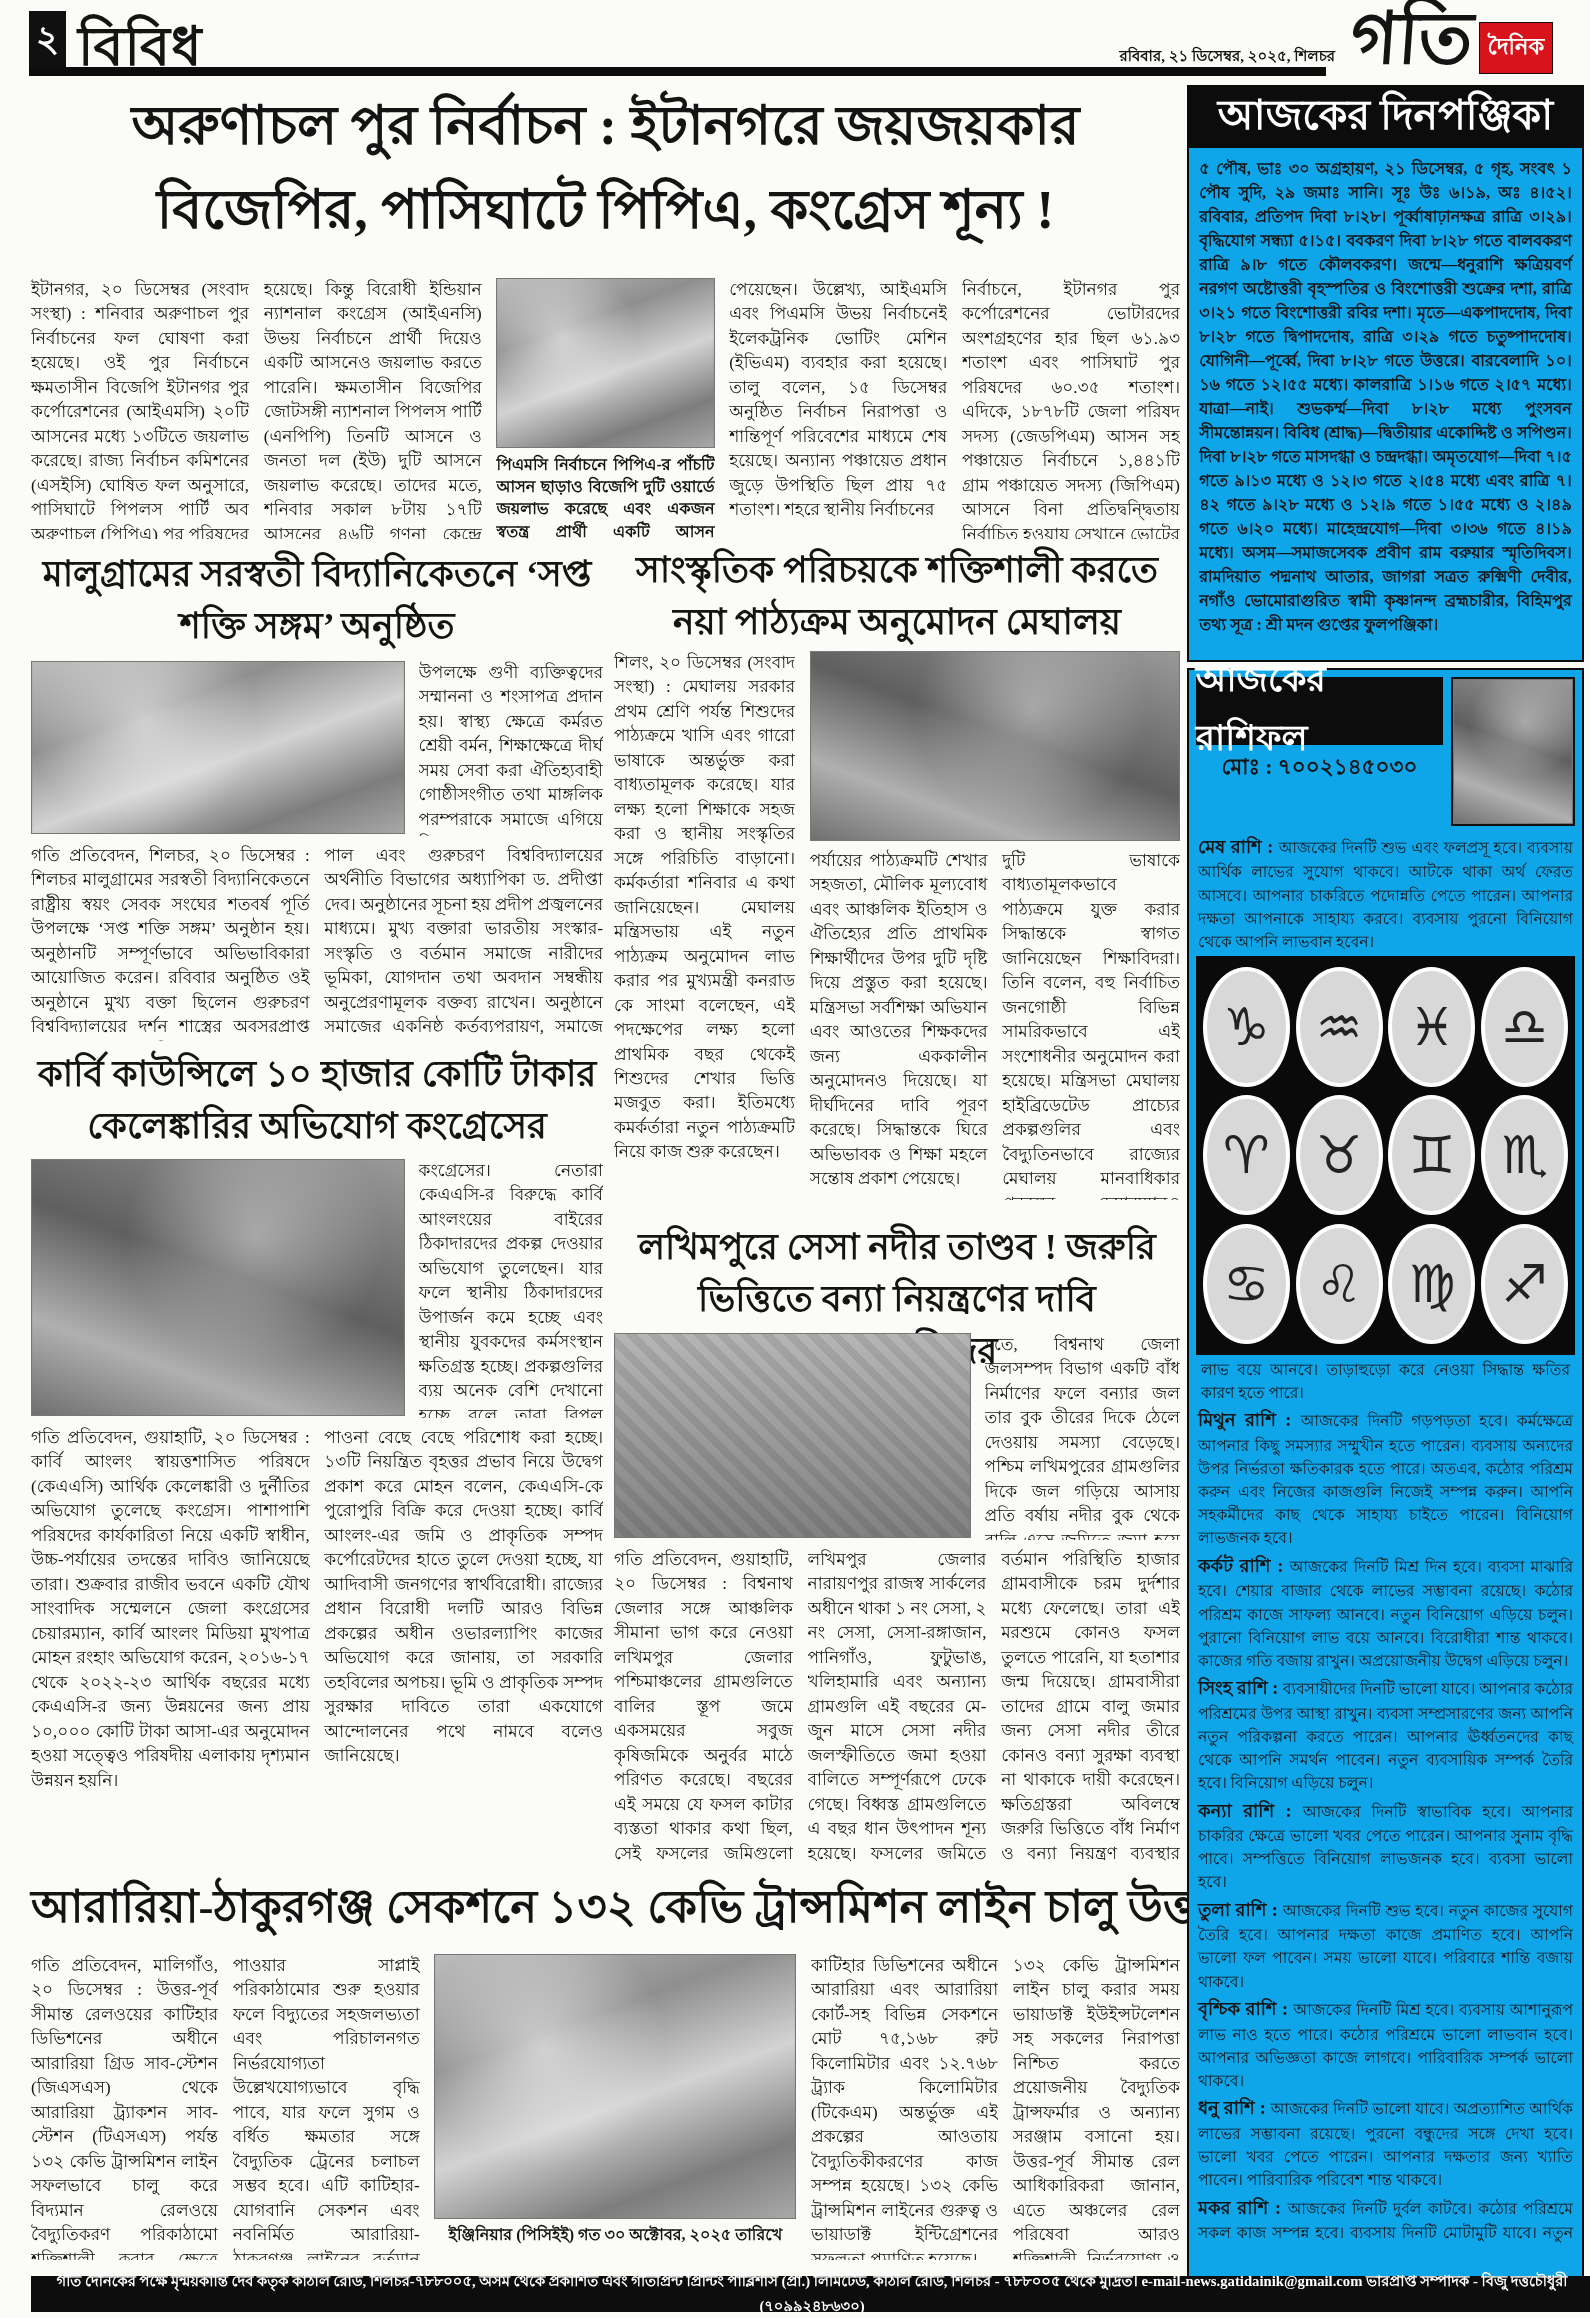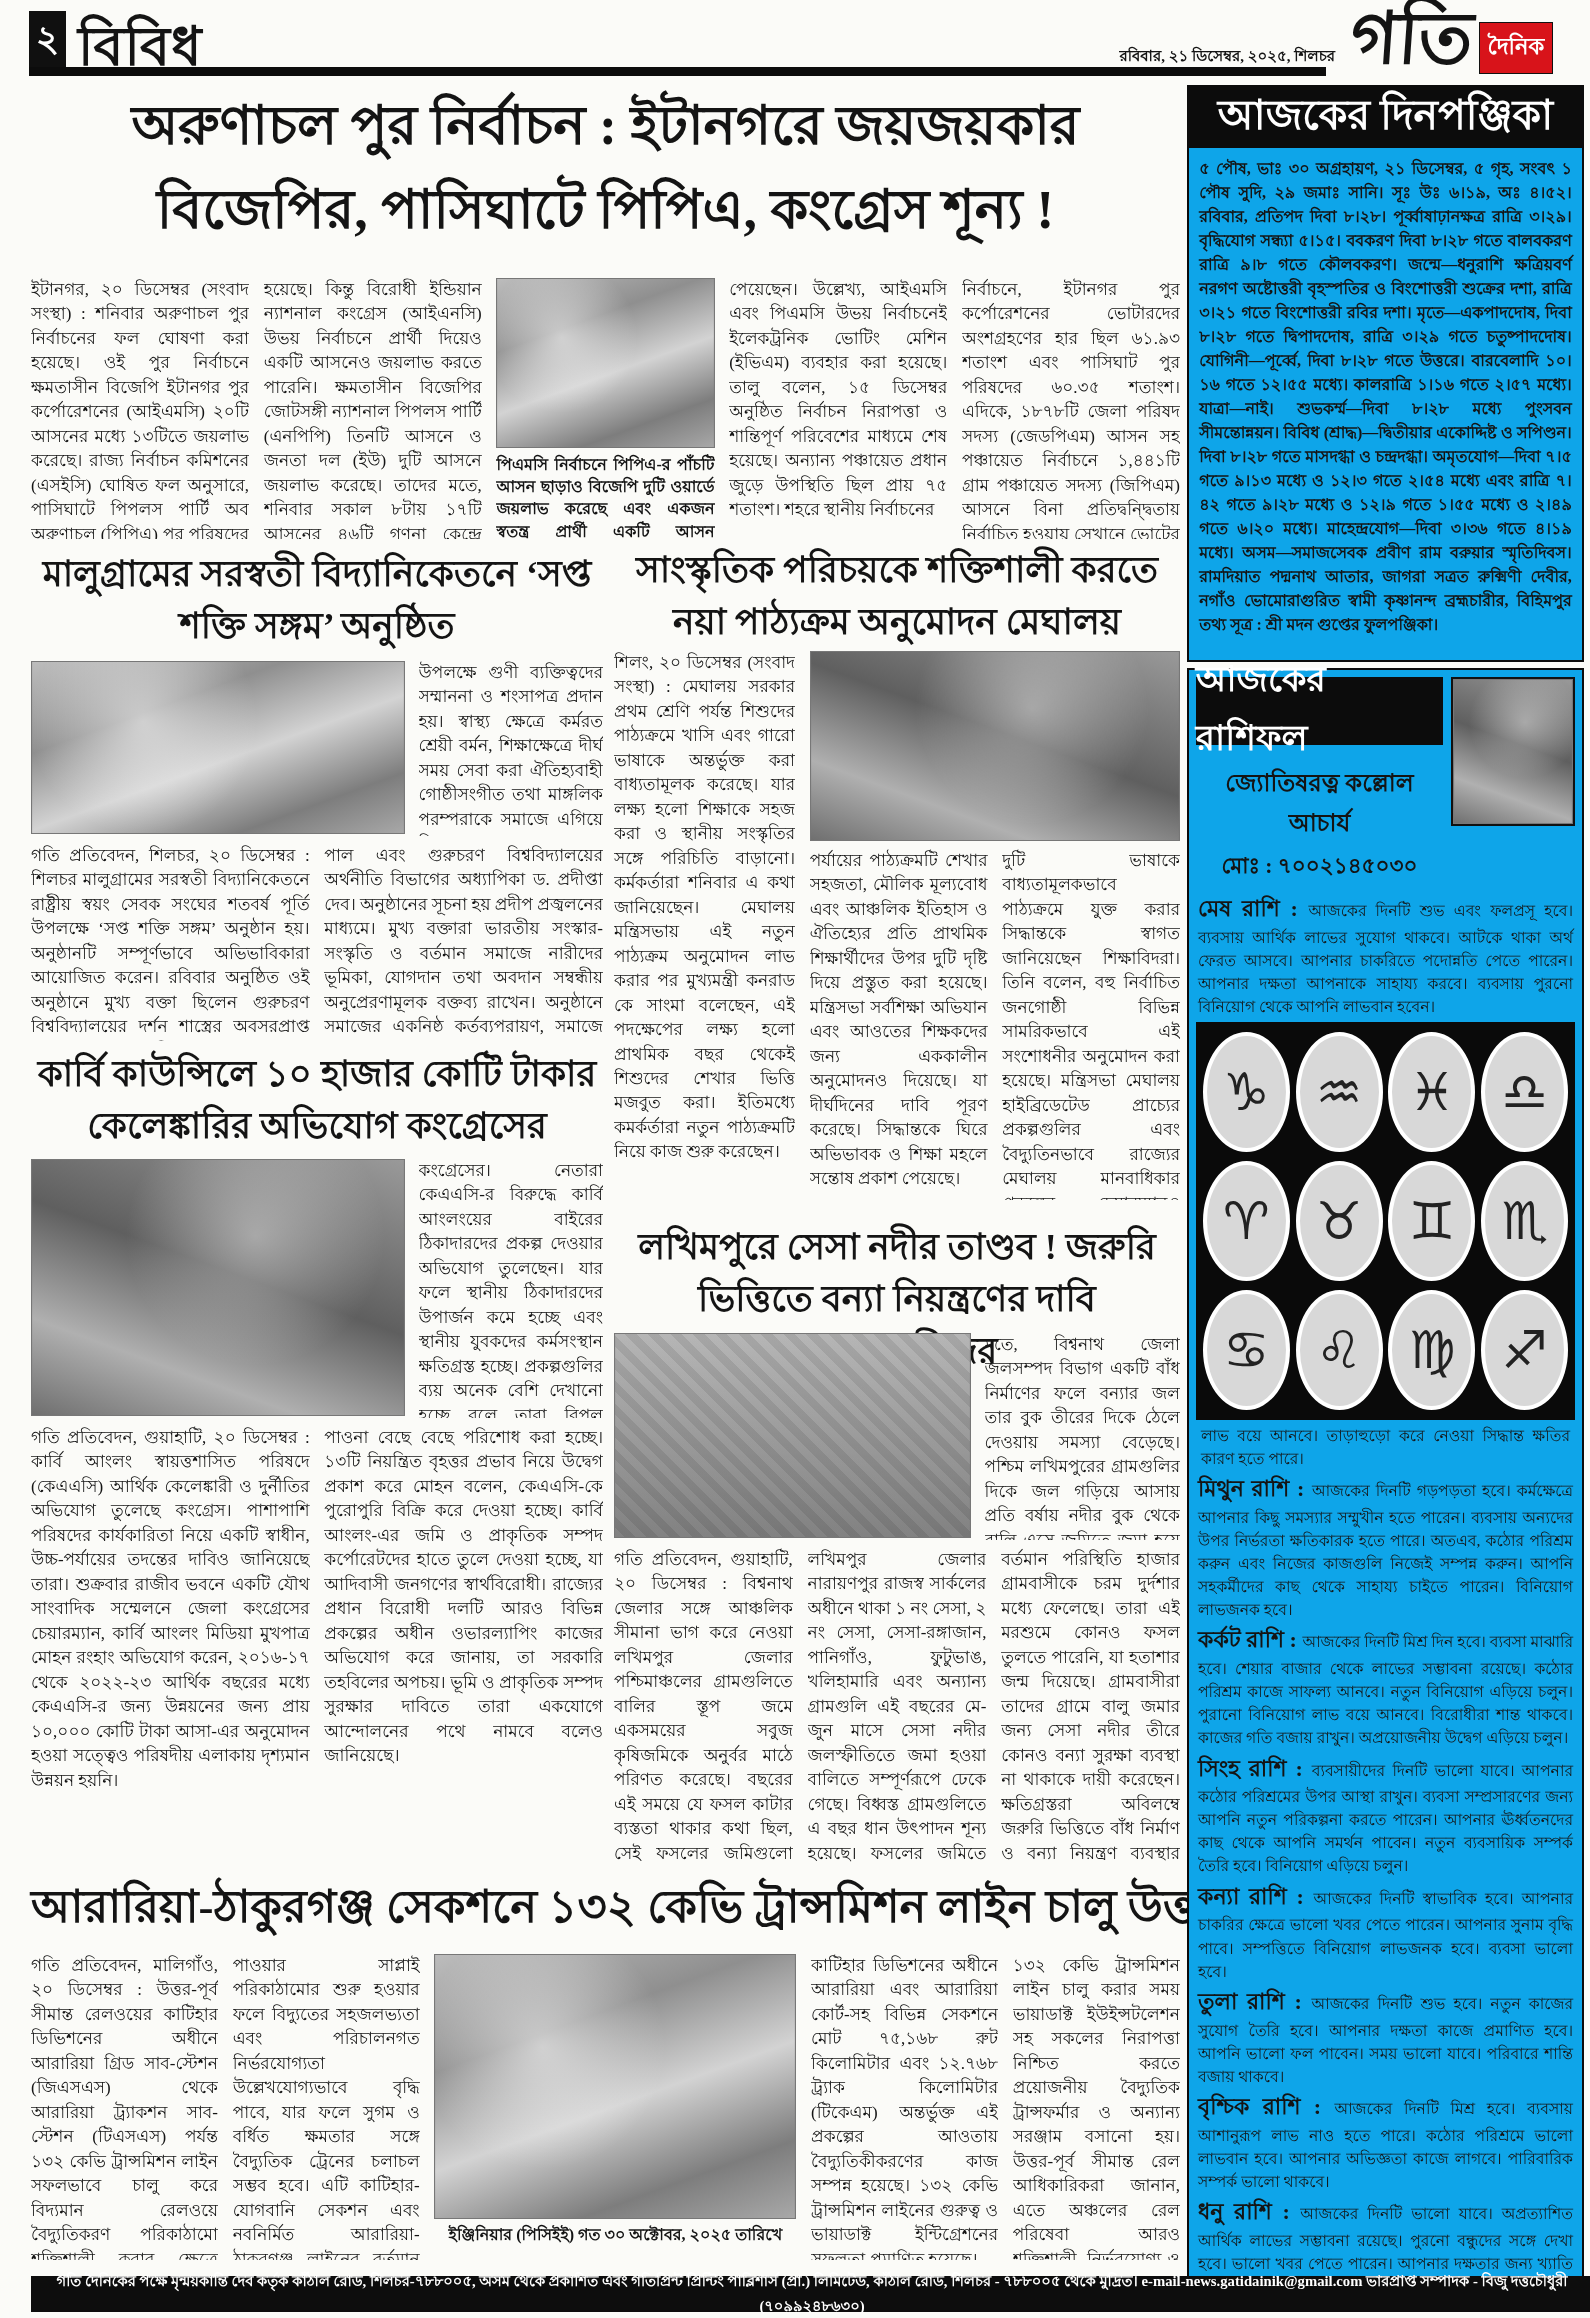--- a/index.html
+++ b/index.html
@@ -34,21 +34,21 @@
      linear-gradient(200deg,#9a9a9a,#5f5f5f 45%,#b0b0b0 75%,#6e6e6e);}
   .photo.sand{background:
      repeating-linear-gradient(45deg,#cfcfcf 0 8px,#bdbdbd 8px 16px),
      linear-gradient(#e0e0e0,#9f9f9f);background-blend-mode:multiply;}
   
   .side-box{border:2.8px solid #0c0c0c;background:#0ea5e9;}
   .black-head{background:#0c0c0c;color:#fff;display:flex;align-items:center;justify-content:center;
       font-weight:bold;}
   .panjika-body{font-size:16px;line-height:1.5;text-align:justify;font-weight:bold;overflow:hidden;}
   .rashi-p{margin:0 0 3.4px 0;font-size:15.6px;line-height:1.48;text-align:justify;}
-  .rashi-p b{font-size:22px;}
+  .rashi-p b{font-size:18px;}
   .zgrid{background:#0a0a0a;display:grid;grid-template-columns:repeat(4,1fr);
       grid-auto-rows:123px;gap:5.7px;padding:9px 6.8px;}
   .zcell{width:79px;height:112px;margin:auto;background:#d8d8d8;border:4px solid #fff;
       border-radius:50%;display:flex;align-items:center;justify-content:center;
       font-size:52px;color:#222;font-family:"DejaVu Sans",sans-serif;}
   
   .footer-bar{background:#0d0d0d;color:#fff;display:flex;align-items:center;justify-content:center;
       font-size:14.7px;font-weight:bold;text-align:center;padding:0 17px;}
 </style>
 </head>
@@ -137,21 +137,20 @@
   <div class="abs side-box" style="left:1187px;top:85px;width:393px;height:573px;">
     <div class="black-head" style="height:61px;font-size:41px;">আজকের দিনপঞ্জিকা</div>
     <div class="panjika-body" style="padding:9px 10.2px;height:447px;">৫ পৌষ, ভাঃ ৩০ অগ্রহায়ণ, ২১ ডিসেম্বর, ৫ গৃহ, সংবৎ ১ পৌষ সুদি, ২৯ জমাঃ সানি। সূঃ উঃ ৬।১৯, অঃ ৪।৫২। রবিবার, প্রতিপদ দিবা ৮।২৮। পূর্ব্বাষাঢ়ানক্ষত্র রাত্রি ৩।২৯। বৃদ্ধিযোগ সন্ধ্যা ৫।১৫। ববকরণ দিবা ৮।২৮ গতে বালবকরণ রাত্রি ৯।৮ গতে কৌলবকরণ। জন্মে—ধনুরাশি ক্ষত্রিয়বর্ণ নরগণ অষ্টোত্তরী বৃহস্পতির ও বিংশোত্তরী শুক্রের দশা, রাত্রি ৩।২১ গতে বিংশোত্তরী রবির দশা। মৃতে—একপাদদোষ, দিবা ৮।২৮ গতে দ্বিপাদদোষ, রাত্রি ৩।২৯ গতে চতুষ্পাদদোষ। যোগিনী—পূর্ব্বে, দিবা ৮।২৮ গতে উত্তরে। বারবেলাদি ১০।১৬ গতে ১২।৫৫ মধ্যে। কালরাত্রি ১।১৬ গতে ২।৫৭ মধ্যে। যাত্রা—নাই। শুভকর্ম্ম—দিবা ৮।২৮ মধ্যে পুংসবন সীমন্তোন্নয়ন। বিবিধ (শ্রাদ্ধ)—দ্বিতীয়ার একোদ্দিষ্ট ও সপিণ্ডন। দিবা ৮।২৮ গতে মাসদগ্ধা ও চন্দ্রদগ্ধা। অমৃতযোগ—দিবা ৭।৫ গতে ৯।১৩ মধ্যে ও ১২।৩ গতে ২।৫৪ মধ্যে এবং রাত্রি ৭।৪২ গতে ৯।২৮ মধ্যে ও ১২।৯ গতে ১।৫৫ মধ্যে ও ২।৪৯ গতে ৬।২০ মধ্যে। মাহেন্দ্রযোগ—দিবা ৩।৩৬ গতে ৪।১৯ মধ্যে। অসম—সমাজসেবক প্রবীণ রাম বরুয়ার স্মৃতিদিবস। রামদিয়াত পদ্মনাথ আতার, জাগরা সত্রত রুক্মিণী দেবীর, নগাঁও ভোমোরাগুরিত স্বামী কৃষ্ণানন্দ ব্রহ্মচারীর, বিহিমপুর সত্র (মধ্যমাজুলী) ডিম্বেশ্বরী আইর, জামগুরি চেচা সত্রত মতী চমনা গোস্বামীর, টিহু খানার সাধক ভুবনমোহন শর্মার তিরোভাব তিথি। কটরা সত্রত নারায়ণ দেবর সভারম্ভ। গ্রহস্ফুটের নক্ষত্র সংখ্যা—র ১৯ চং ২০ মং ১৯ বু ১৮ বৃ ৭ শু ১৯ শ ২৫ রা ২৫ কে ১১।</div>
     <div class="panjika-body" style="padding:0 10.2px;">তথ্য সূত্র : শ্রী মদন গুপ্তের ফুলপঞ্জিকা।</div>
   </div>
 
   <div class="abs side-box" style="left:1187px;top:668px;width:393px;height:1622px;">
     <div style="display:flex;gap:8px;padding:6.8px 6.8px 0 6.8px;">
       <div style="flex:1;">
         <div class="black-head" style="height:68px;font-size:35px;">আজকের রাশিফল</div>
-        <div style="text-align:center;font-weight:bold;font-size:24px;margin-top:19px;">জ্যোতিষরত্ন কল্লোল আচার্য</div>
         <div style="text-align:center;font-weight:bold;font-size:21.5px;margin-top:5.7px;">মোঃ : ৭০০২১৪৫০৩০</div>
       </div>
       <div class="photo dark" style="width:120px;height:145px;border:2.3px solid #111;"></div>
     </div>
     <div style="padding:8px 9px 0 9px;">
         <p class="rashi-p"><b>মেষ রাশি : </b>আজকের দিনটি শুভ এবং ফলপ্রসূ হবে। ব্যবসায় আর্থিক লাভের সুযোগ থাকবে। আটকে থাকা অর্থ ফেরত আসবে। আপনার চাকরিতে পদোন্নতি পেতে পারেন। আপনার দক্ষতা আপনাকে সাহায্য করবে। ব্যবসায় পুরনো বিনিয়োগ থেকে আপনি লাভবান হবেন।</p>
       </div>
     <div class="zgrid" style="margin:3.4px 6.8px;">
         <div class="zcell">♑</div>
         <div class="zcell">♒</div>

